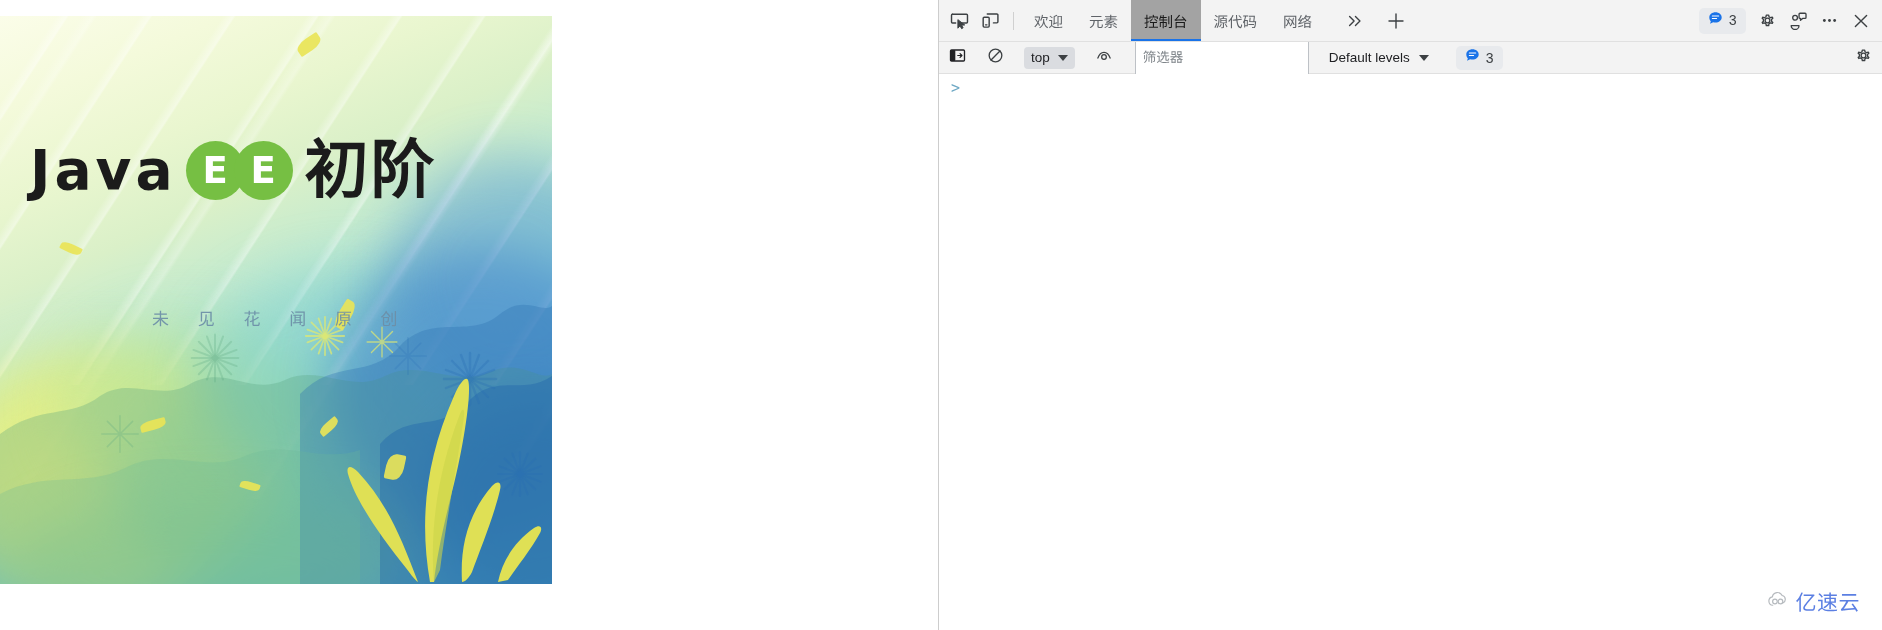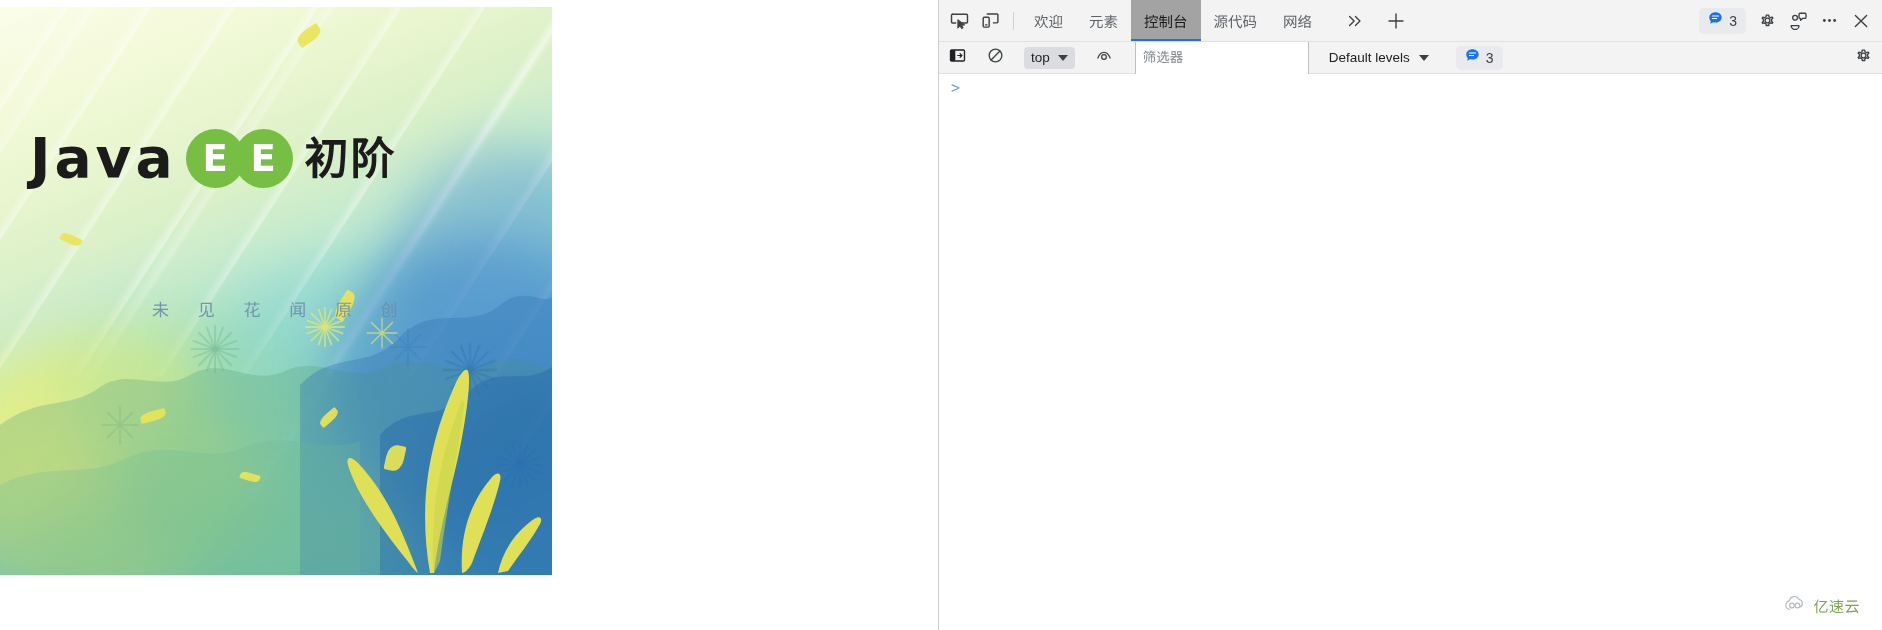--- a/index.html
+++ b/index.html
@@ -27,21 +27,21 @@
     top: 0;
     width: 938px;
     height: 630px;
     background: #ffffff;
     overflow: hidden;
   }
 
   .banner {
     position: absolute;
     left: 0;
-    top: 7px;
+    top: 16px;
     width: 552px;
     height: 568px;
     overflow: hidden;
     background:
       linear-gradient(157deg,
         #fbfde9 0%,
         #f4fadb 12%,
         #e9f6cf 24%,
         #daf0c8 35%,
         #c2ead0 46%,
@@ -155,21 +155,21 @@
     justify-content: center;
     color: #ffffff;
     font-family: "DejaVu Sans", sans-serif;
     font-size: 37px;
     font-weight: 700;
     line-height: 1;
   }
   .ee-circle.second { margin-left: -11px; }
   .banner-title .cjk {
     font-family: "DejaVu Sans", sans-serif;
-    font-size: 44px;
+    font-size: 64px;
     font-weight: 700;
     color: #1b1b1b;
     letter-spacing: 2px;
     line-height: 1;
   }
 
   .banner-sub {
     position: absolute;
     left: 152px;
     top: 289px;
@@ -197,20 +197,21 @@
 
   .dt-tabbar {
     position: relative;
     height: 41px;
     min-height: 41px;
     display: flex;
     align-items: center;
     background: #f3f3f3;
     border-bottom: 1px solid #e0e0e0;
     padding-left: 5px;
+    font-family: Liberation Mono, monospace;
   }
 
   .icon-btn {
     width: 31px;
     height: 31px;
     display: flex;
     align-items: center;
     justify-content: center;
     border-radius: 4px;
     cursor: pointer;
@@ -393,22 +394,22 @@
     right: 22px;
     bottom: 14px;
     display: flex;
     align-items: center;
     gap: 5px;
     opacity: .72;
     pointer-events: none;
   }
   .watermark .wm-text {
     font-family: "DejaVu Sans", sans-serif;
-    font-size: 15px;
-    color: #4d7c0f;
+    font-size: 21px;
+    color: #1d4ed8;
     letter-spacing: .5px;
   }
 </style>
 </head>
 <body>
 
 <div id="root">
 
   <div class="page-area">
     <div class="banner">

